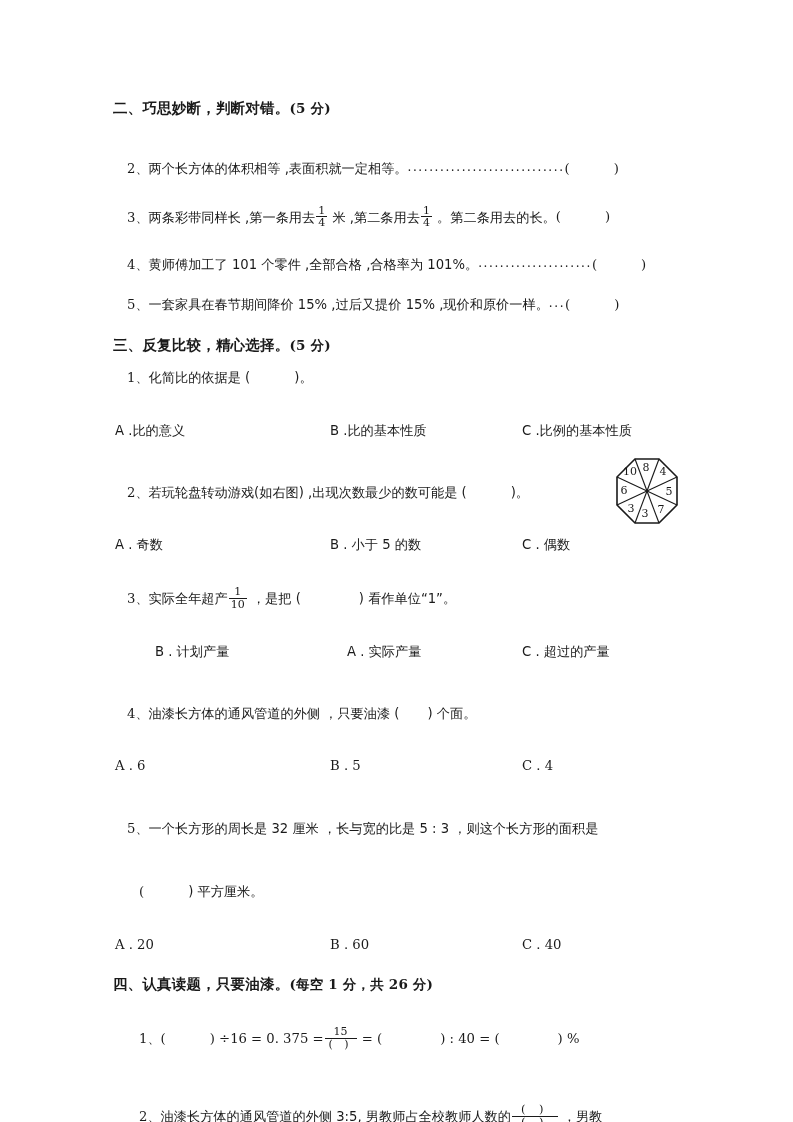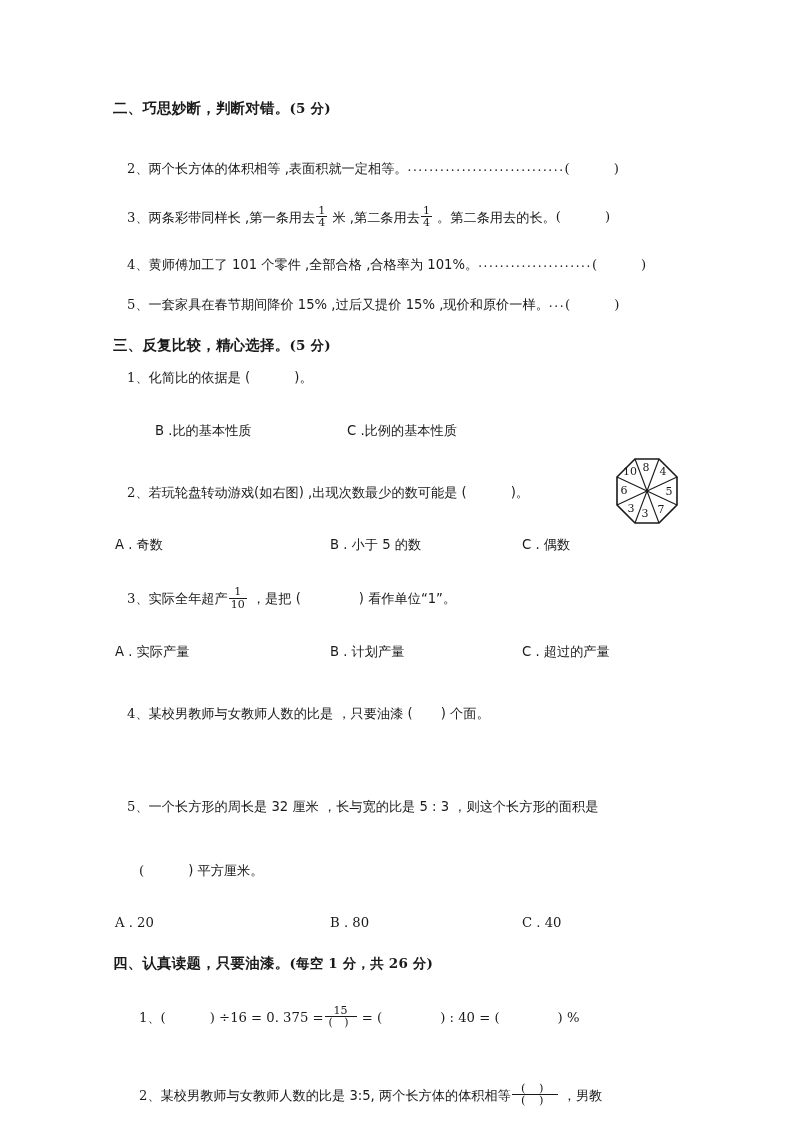--- a/index.html
+++ b/index.html
@@ -188,20 +188,21 @@
       <span>三、反复比较，精心选择。</span><span class="pts lat">(5 分)</span>
     </div>
 
     <div class="q indent2">
       <span class="lat">1、</span><span>化简比的依据是 (</span><span class="gap-m"></span><span>)。</span>
     </div>
 
     <div class="sp-m"></div>
 
     <div class="choices">
+      <span class="ch ch-a">A .比的意义</span>
         <span class="ch ch-b">B .比的基本性质</span>
         <span class="ch ch-c">C .比例的基本性质</span>
     </div>
 
     <div class="sp-xl"></div>
 
     <div class="q indent2">
       <span class="lat">2、</span><span>若玩轮盘转动游戏(如右图) ,出现次数最少的数可能是 (</span><span class="gap-m"></span><span>)。</span>
     </div>
 
@@ -215,70 +216,75 @@
 
     <div class="sp-m"></div>
 
     <div class="q indent2">
       <span class="lat">3、</span><span>实际全年超产</span><span class="frac"><span class="num">1</span><span class="den">10</span></span><span> ，是把 (</span><span class="gap-l"></span><span>) 看作单位“1”。</span>
     </div>
 
     <div class="sp-m"></div>
 
     <div class="choices">
-      <span class="ch ch-a">A . 实际产量</span>
-        <span class="ch ch-b">B . 计划产量</span>
+      <span class="ch ch-b">B . 计划产量</span>
+        <span class="ch ch-a">A . 实际产量</span>
         <span class="ch ch-c">C . 超过的产量</span>
     </div>
 
     <div class="sp-xl"></div>
 
     <div class="q indent2">
-      <span class="lat">4、</span><span>某校男教师与女教师人数的比是 ，只要油漆 (</span><span class="gap-s"></span><span>) 个面。</span>
-    </div>
-
-    <div class="sp-m"></div>
-
+      <span class="lat">4、</span><span>油漆长方体的通风管道的外侧 ，只要油漆 (</span><span class="gap-s"></span><span>) 个面。</span>
+    </div>
+
+    <div class="sp-m"></div>
+
+    <div class="choices">
+      <span class="ch ch-a lat">A . 6</span>
+        <span class="ch ch-b lat">B . 5</span>
+        <span class="ch ch-c lat">C . 4</span>
+    </div>
 
     <div class="sp-xl"></div>
 
     <div class="q indent2">
       <span class="lat">5、</span><span>一个长方形的周长是 32 厘米 ，长与宽的比是 5 : 3 ，则这个长方形的面积是</span>
     </div>
 
     <div class="sp-m"></div>
 
     <div class="q indent">
       <span class="lat">(</span><span class="gap-m"></span><span>) 平方厘米。</span>
     </div>
 
     <div class="sp-m"></div>
 
     <div class="choices">
       <span class="ch ch-a lat">A . 20</span>
-        <span class="ch ch-b lat">B . 80</span>
+        <span class="ch ch-b lat">B . 60</span>
         <span class="ch ch-c lat">C . 40</span>
     </div>
 
     <div class="sp-m"></div>
 
     <div class="sec-head">
       <span>四、认真读题，只要油漆。</span><span class="pts lat">(每空 1 分，共 26 分)</span>
     </div>
 
     <div class="sp-s"></div>
 
     <div class="q indent">
       <span class="lat">1、</span><span class="lat">(</span><span class="gap-m"></span><span class="lat">)</span><span class="lat"> ÷16 = 0. 375 =</span><span class="frac denblank"><span class="num lat">15</span><span class="den lat">( )</span></span><span class="lat"> = (</span><span class="gap-l"></span><span class="lat">) : 40 = (</span><span class="gap-l"></span><span class="lat">) %</span>
     </div>
 
     <div class="sp-xl"></div>
 
     <div class="q indent">
-      <span class="lat">2、</span><span>某校男教师与女教师人数的比是 3:5, 两个长方体的体积相等</span><span class="frac blankfrac"><span class="num lat">( )</span><span class="den lat">( )</span></span><span> ，男教</span>
+      <span class="lat">2、</span><span>油漆长方体的通风管道的外侧 3:5, 男教师占全校教师人数的</span><span class="frac blankfrac"><span class="num lat">( )</span><span class="den lat">( )</span></span><span> ，男教</span>
     </div>
 
     <div class="sp-m"></div>
 
     <div class="q indent">
       <span>师是　女教师人数的 (</span><span class="gap-m"></span><span>) %。</span>
     </div>
 
   </div>
 

